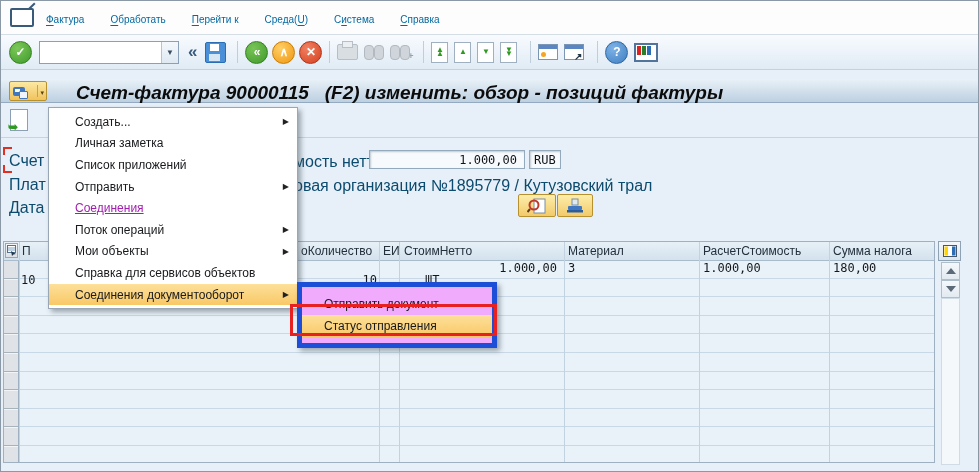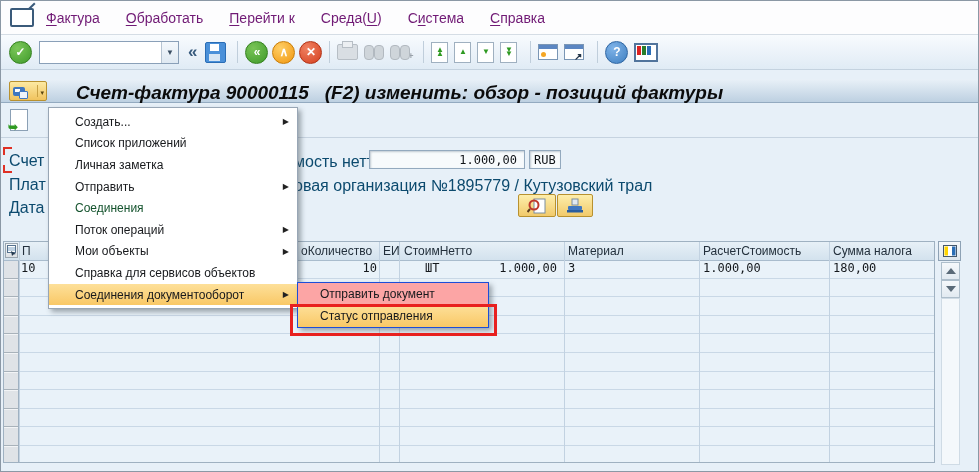--- a/index.html
+++ b/index.html
@@ -5,21 +5,21 @@
   html,body{margin:0;padding:0;background:#cfd8e2;}
   #window{
     position:relative;width:977px;height:470px;margin:0;
     border:1px solid #8b98a5;background:#e7f0f8;overflow:hidden;
     font-family:"Liberation Sans",sans-serif;color:#1a1a1a;
   }
   
   #menubar{position:absolute;left:0;top:0;width:100%;height:33px;background:#fdfdfe;border-bottom:1px solid #d5dde5;display:flex;align-items:center;}
   #sys-icon{width:20px;height:15px;margin:0 12px 0 9px;border:2px solid #3a5a7a;border-radius:2px;position:relative;background:#fff;}
   #sys-icon:before{content:"";position:absolute;right:-4px;top:-5px;width:8px;height:2px;background:#3a5a7a;transform:rotate(-45deg);}
-  .mb-item{font-size:14px;color:#701a75;margin-right:26px;cursor:default;}
+  .mb-item{font-size:10px;color:#0369a1;margin-right:26px;cursor:default;}
   .mb-item u{text-underline-offset:2px;}
   
   #toolbar{position:absolute;left:0;top:34px;width:100%;height:35px;background:linear-gradient(180deg,#f8fbfe,#e0ebf5);border-bottom:1px solid #c4d2df;display:flex;align-items:center;padding-left:8px;box-sizing:border-box;}
   .tb-sep{width:1px;height:22px;background:#c0cedb;margin:0 7px;}
   .icn-circle{width:21px;height:21px;border-radius:50%;display:flex;align-items:center;justify-content:center;color:#fff;font-weight:bold;font-size:12px;line-height:1;flex:0 0 auto;}
   #btn-enter{background:radial-gradient(circle at 35% 30%,#7cc85a,#3f9a2a);border:1px solid #35821f;margin-right:7px;}
   #cmd-field{width:138px;height:21px;background:#fff;border:1px solid #8aa0b8;display:flex;align-items:center;justify-content:flex-end;margin-right:9px;}
   #cmd-field .dd{width:16px;height:100%;border-left:1px solid #b6c4d2;display:flex;align-items:center;justify-content:center;font-size:8px;color:#3a4e63;background:linear-gradient(180deg,#f4f8fc,#dfe9f2);}
   #btn-collapse{color:#36597c;font-size:17px;font-weight:bold;margin-right:8px;}
   .icn-save{width:19px;height:19px;background:#4a90d9;border:1px solid #2a6db5;border-radius:2px;position:relative;margin-right:4px;}
@@ -65,35 +65,35 @@
   
   #grid{position:absolute;left:2px;top:240px;width:932px;height:222px;background:#e9f2f9;border:1px solid #9fb1c1;box-sizing:border-box;}
   #grid-header{position:absolute;left:0;top:0;width:100%;height:18px;background:linear-gradient(180deg,#e7f0f7,#d3e2ee);border-bottom:1px solid #a9bccd;}
   .hdr-label{position:absolute;top:2px;font-size:12px;color:#23303c;white-space:nowrap;}
   .vline{position:absolute;top:0;bottom:0;width:1px;background:#c2d2e1;}
   #row-lines{position:absolute;left:15px;top:18px;right:0;bottom:0;background:repeating-linear-gradient(180deg,transparent 0 17.6px,#c9d8e6 17.6px 18.6px);}
   #selector-strip{position:absolute;left:0;top:18px;bottom:0;width:14px;border-right:1px solid #9fb1c1;background:repeating-linear-gradient(180deg,#f2f4f6 0 1px,#dfe3e7 1px 17.6px,#a8b2ba 17.6px 18.6px);}
   #selectall{position:absolute;left:1px;top:1px;width:13px;height:15px;background:linear-gradient(180deg,#f4f6f8,#dde1e5);border:1px solid #9aa6b0;box-sizing:border-box;}
   #selectall svg{display:block;margin:1px auto;}
   .cell{position:absolute;top:1px;font-family:"DejaVu Sans Mono",monospace;font-size:12px;color:#14181c;white-space:nowrap;}
-  .cell.u{}
+  .cell.u{margin-top:12px;}
   #grid-row1{position:absolute;left:0;top:18px;width:100%;height:18px;}
   
   #cfg-btn{position:absolute;left:937px;top:240px;width:21px;height:18px;background:linear-gradient(180deg,#f4f7fa,#dde5ec);border:1px solid #8ea2b5;display:flex;align-items:center;justify-content:center;}
   .scroll-btn{position:absolute;left:940px;width:17px;height:16px;background:linear-gradient(180deg,#f5f8fb,#e2eaf1);border:1px solid #aebecb;display:flex;align-items:center;justify-content:center;}
   .tri-up{width:0;height:0;border-left:5px solid transparent;border-right:5px solid transparent;border-bottom:6px solid #5a6a78;}
   .tri-down{width:0;height:0;border-left:5px solid transparent;border-right:5px solid transparent;border-top:6px solid #5a6a78;}
   #scroll-track{position:absolute;left:940px;top:297px;width:17px;height:165px;background:#f4f8fb;border:1px solid #cfdbe5;}
   
   #context-menu{position:absolute;left:47px;top:106px;width:248px;background:#fff;border:1px solid #98a6b5;box-shadow:3px 3px 5px rgba(60,70,80,.45);padding:3px 0;z-index:10;}
   .cm-item{height:21.6px;display:flex;align-items:center;padding:0 8px 0 26px;font-size:12px;color:#17191c;}
   .cm-item .arrow{margin-left:auto;font-size:8px;color:#222;}
-  .cm-item.disabled{color:#14532d;}
+  .cm-item.disabled{color:#a21caf;text-decoration:underline;}
   .cm-item.hl{background:linear-gradient(180deg,#fde09a,#f9c866);}
-  #submenu{position:absolute;left:296px;top:281px;width:190px;background:#fca5a5;border:1px solid #1d4ed8;box-shadow:3px 3px 5px rgba(60,70,80,.45);padding:0 0;z-index:11;}
+  #submenu{position:absolute;left:296px;top:281px;width:190px;background:#f0abfc;border:5px solid #1d4ed8;box-shadow:3px 3px 5px rgba(60,70,80,.45);padding:6px 0;z-index:11;}
   .sm-item{height:22px;display:flex;align-items:center;padding:0 8px 0 22px;font-size:12px;color:#17191c;}
   .sm-item.hl{background:linear-gradient(180deg,#fde09a,#f9c866);}
   #red-annotation{position:absolute;left:289px;top:303px;width:201px;height:26px;border:3px solid #e8201f;z-index:12;}
 </style>
 </head>
 <body>
 
 <div id="window">
 
   <div id="menubar">
@@ -228,24 +228,24 @@
       <div class="tri-down"></div>
     </div>
   <div id="scroll-track"></div>
 
   <div id="context-menu">
       <div class="cm-item">
         <span>Создать...</span>
         <span class="arrow">▶</span>
       </div>
       <div class="cm-item">
+        <span>Личная заметка</span>
+      </div>
+      <div class="cm-item">
         <span>Список приложений</span>
-      </div>
-      <div class="cm-item">
-        <span>Личная заметка</span>
       </div>
       <div class="cm-item">
         <span>Отправить</span>
         <span class="arrow">▶</span>
       </div>
       <div class="cm-item disabled">
         <span>Соединения</span>
       </div>
       <div class="cm-item">
         <span>Поток операций</span>

